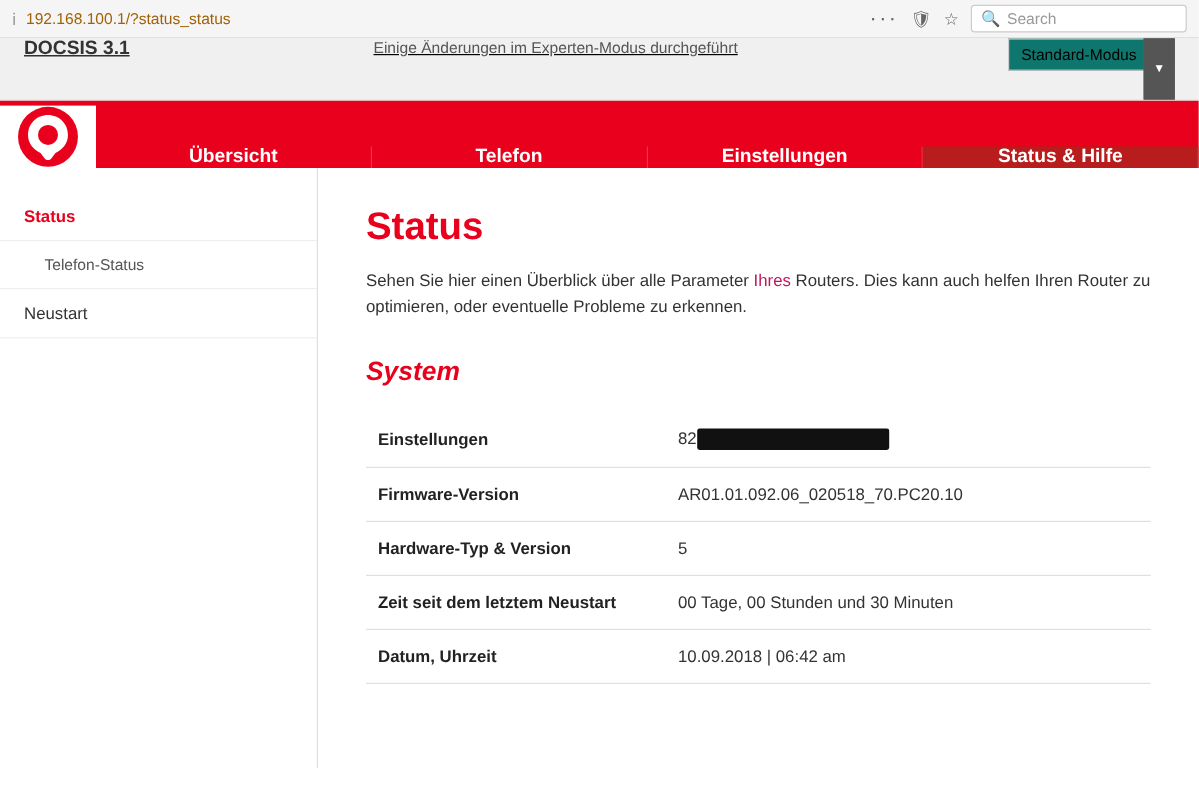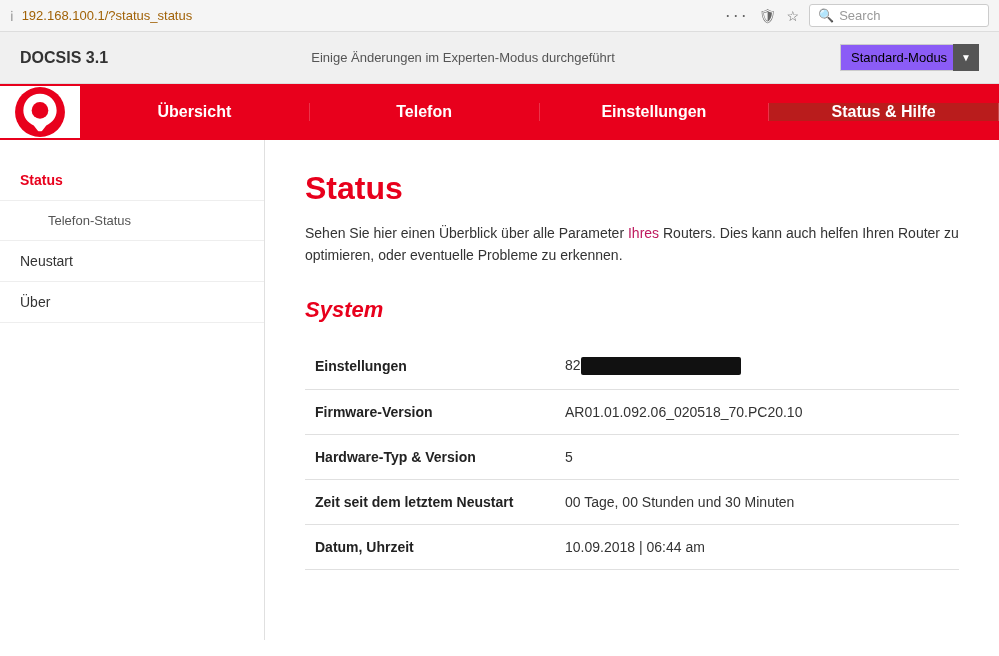--- a/index.html
+++ b/index.html
@@ -42,39 +42,39 @@
       display: flex;
       align-items: center;
       gap: 5px;
     }
 
     
     .top-bar {
       height: 52px;
       background: #f0f0f0;
       display: flex;
-      align-items: center;
       padding: 0 20px;
       gap: 32px;
       border-bottom: 1px solid #ddd;
+      text-decoration: underline;
     }
     .top-bar-title {
       font-size: 16px;
       font-weight: bold;
       color: #333;
     }
     .top-bar-message {
       font-size: 13px;
       color: #555;
       flex: 1;
       text-align: center;
     }
     .top-bar-select {
       border: 1px solid #ccc;
-      background: #8b5cf6;
+      background: #0f766e;
       padding: 5px 10px;
       font-size: 13px;
       cursor: pointer;
       appearance: none;
       -webkit-appearance: none;
       padding-right: 30px;
       margin-left: 22px;
     }
     .select-wrapper {
       position: relative;
@@ -93,21 +93,21 @@
       display: flex;
       align-items: center;
       justify-content: center;
       pointer-events: none;
     }
 
     
     .nav-bar {
       background: #e8001c;
       display: flex;
-      align-items: center;
+      align-items: flex-end;
       height: 56px;
     }
     .nav-logo {
       background: #fff;
       width: 80px;
       display: flex;
       align-items: center;
       justify-content: center;
       flex-shrink: 0;
     }
@@ -154,21 +154,21 @@
       cursor: pointer;
       font-size: 14px;
       color: #333;
       border-bottom: 1px solid #eee;
     }
     .sidebar-item.active {
       color: #e8001c;
       font-weight: bold;
     }
     .sidebar-item.sub {
-      padding-left: 48px;
+      padding-left: 37px;
       font-size: 13px;
       color: #555;
     }
 
     
     .content {
       flex: 1;
       padding: 30px 40px;
     }
     .page-title {
@@ -283,23 +283,20 @@
   <div class="sidebar">
     <div class="sidebar-item active">
       <span>Status</span>
     </div>
     <div class="sidebar-item sub">
       <span>Telefon-Status</span>
     </div>
     <div class="sidebar-item">
       <span>Neustart</span>
     </div>
-    <div class="sidebar-item">
-      <span>Über</span>
-    </div>
   </div>
 
   <div class="content">
     <h1 class="page-title">Status</h1>
     <p class="page-description">
       Sehen Sie hier einen Überblick über alle Parameter <a>Ihres</a> Routers. Dies kann auch helfen Ihren Router zu optimieren, oder eventuelle Probleme zu erkennen.
     </p>
 
     <h2 class="section-title">System</h2>
 
@@ -318,18 +315,18 @@
         <tr>
           <td>Hardware-Typ &amp; Version</td>
           <td>5</td>
         </tr>
         <tr>
           <td>Zeit seit dem letztem Neustart</td>
           <td>00 Tage, 00 Stunden und 30 Minuten</td>
         </tr>
         <tr>
           <td>Datum, Uhrzeit</td>
-          <td>10.09.2018 | 06:44 am</td>
+          <td>10.09.2018 | 06:42 am</td>
         </tr>
       </tbody>
     </table>
   </div>
 </div>
 
 </body></html>

